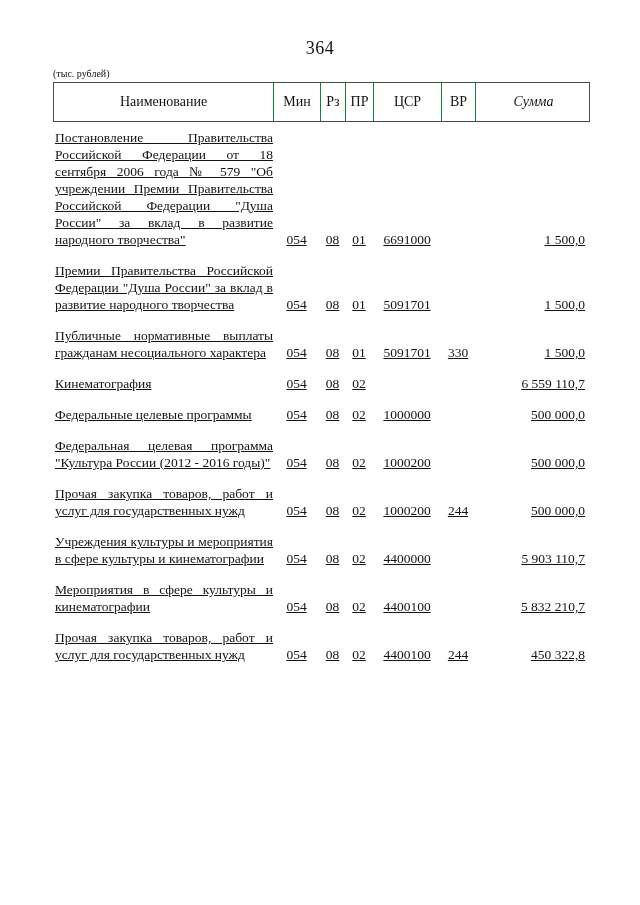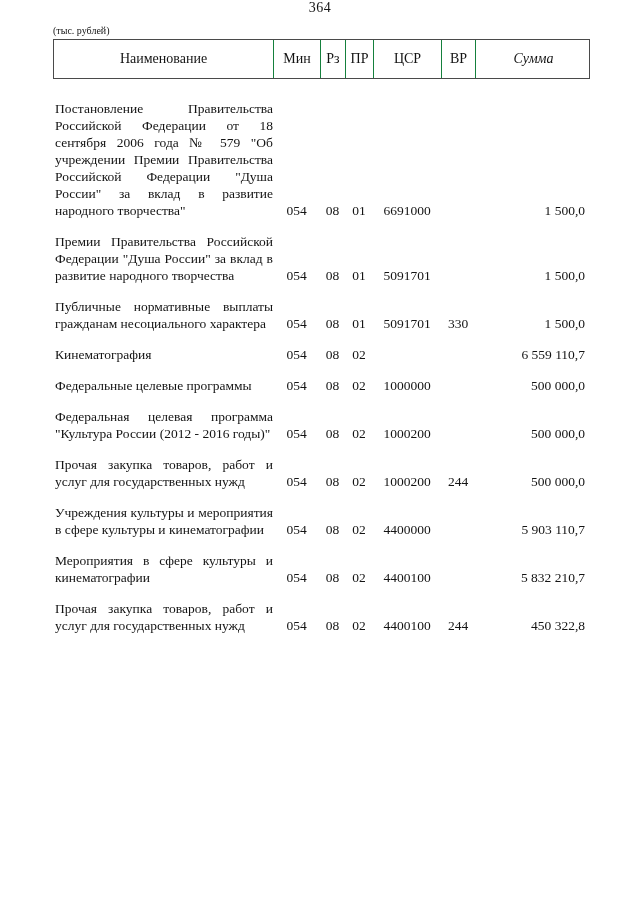--- a/index.html
+++ b/index.html
@@ -6,22 +6,23 @@
   html, body { background: #ffffff; }
   body {
     width: 640px;
     height: 905px;
     position: relative;
     font-family: "Liberation Serif", "DejaVu Serif", serif;
     color: #141414;
     overflow: hidden;
   }
   .page-number {
+    padding-top: 38px;
     text-align: center;
-    font-size: 14px;
+    font-size: 18px;
     letter-spacing: 0.5px;
   }
   .units-note {
     width: 537px;
     margin: 9px 0 3px 53px;
     text-align: left;
     font-size: 10px;
   }
   .budget-table {
     margin-left: 53px;
@@ -35,21 +36,21 @@
   }
   .hcell {
     border-right: 1px solid #15803d;
     display: flex;
     align-items: center;
     justify-content: center;
     font-size: 14px;
     white-space: nowrap;
   }
   .hcell:last-child { border-right: none; font-style: italic; }
-  .tbody { margin-top: 21px; }
+  .tbody { margin-top: 7px; text-decoration: underline; }
   .trow {
     display: grid;
     grid-template-columns: 220px 47px 25px 28px 68px 34px 115px;
     align-items: end;
     margin-bottom: 14px;
     font-size: 13.5px;
     line-height: 17px;
   }
   .cell-name {
     text-align: justify;

